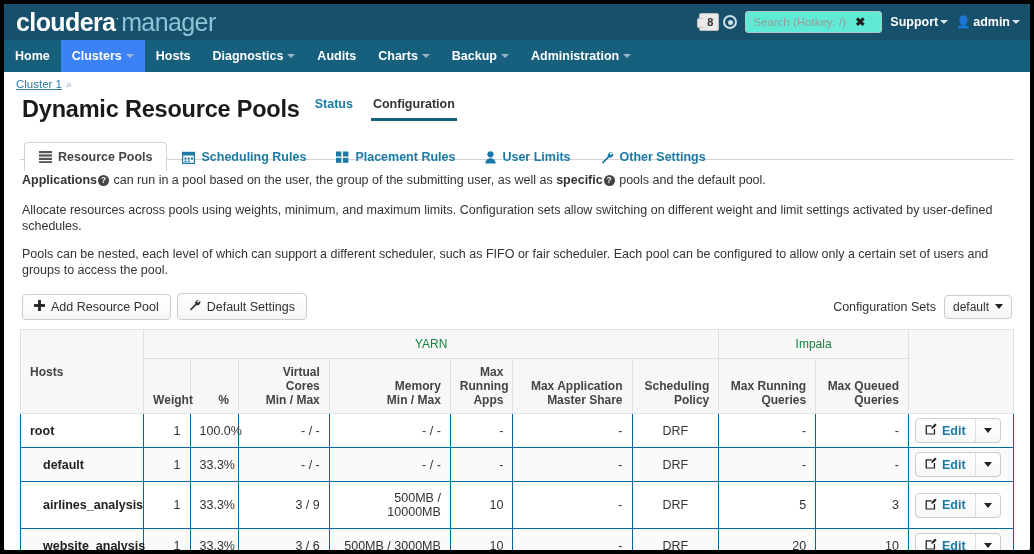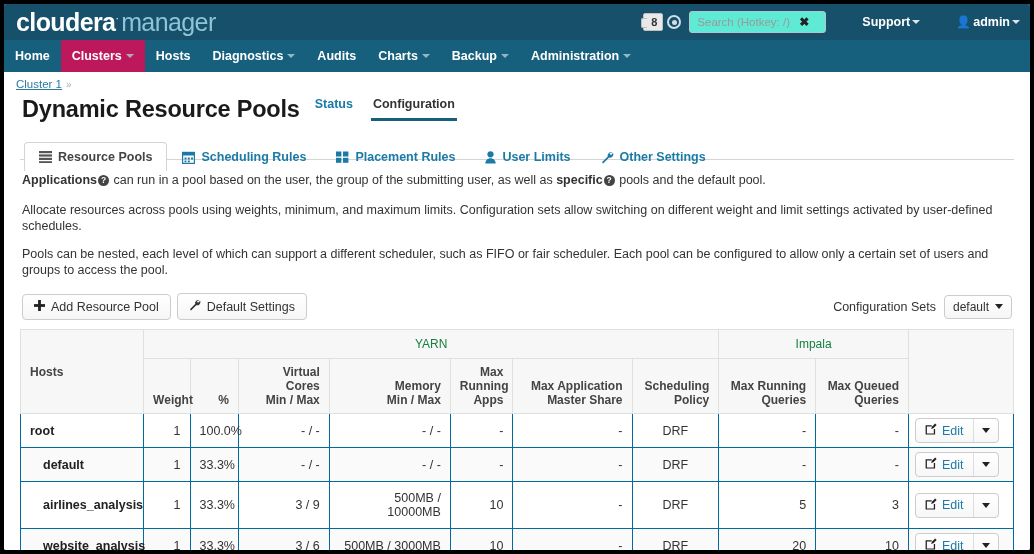--- a/index.html
+++ b/index.html
@@ -56,32 +56,32 @@
     background:#5eead4; border:1px solid #b6c4cb; border-radius:3px;
     height:22px; width:137px; padding:0 5px;
   }
   .searchbox input {
     border:none; outline:none; font-size:11.5px; width:104px;
     color:#555; font-family:"Liberation Sans", sans-serif; background:transparent;
   }
   .searchbox input::placeholder { color:#9a9a9a; }
   .x-icon { font-size:12px; color:#222; font-weight:bold; cursor:pointer; line-height:1; }
 
-  .topmenu { color:#fff; font-size:12.5px; font-weight:bold; display:flex; align-items:center; gap:2px; cursor:pointer;margin-left:28px; }
+  .topmenu { color:#fff; font-size:12.5px; font-weight:bold; display:flex; align-items:center; gap:2px; cursor:pointer; }
   .caret { display:inline-block; width:0; height:0; border-left:4px solid transparent; border-right:4px solid transparent; border-top:4px solid currentColor; opacity:.85; }
   .person-glyph { font-size:12px; }
 
   
   .navbar { height:32px; background:#17607d; display:flex; align-items:stretch; }
   .navitem {
     display:flex; align-items:center; gap:4px;
     color:#fff; font-size:12.5px; font-weight:bold;
     padding:0 11px; cursor:pointer; white-space:nowrap;
   }
-  .navitem.active { background:#be185d; }
+  .navitem.active { background:#3b82f6; }
   .navitem .caret { border-top-color:#a9c6d4; }
 
   
   .page { padding:0 0 0 0; background:#fff; }
   .breadcrumb { padding:6px 0 2px 12px; font-size:11.5px; display:flex; align-items:center; gap:4px; }
   .breadcrumb a { color:#2c7ba0; text-decoration:underline; }
   .bc-caret { color:#9bb3bf; font-size:10px; }
 
   .titlerow { display:flex; align-items:flex-end; gap:13px; padding:2px 0 0 18px; }
   h1 { margin:0; font-size:23.5px; font-weight:bold; color:#1a1a1a; letter-spacing:-0.2px; }
@@ -151,21 +151,21 @@
   td.r { text-align:right; }
   td.c { text-align:center; }
   td.act { padding:4px 6px; text-align:left; }
   .split {
     display:inline-flex; align-items:stretch;
     border:1px solid #ccc; border-radius:4px; overflow:hidden;
     background:linear-gradient(#fff,#f7f7f7);
   }
   .split .main {
     display:inline-flex; align-items:center; gap:5px;
-    padding:4px 9px; font-size:12.5px; color:#1b7ba6; cursor:pointer;
+    padding:4px 9px; font-size:12.5px; color:#1b7ba6; cursor:pointer;font-weight:bold;
   }
   .split .drop {
     border-left:1px solid #ddd; padding:4px 8px;
     display:flex; align-items:center; cursor:pointer;
   }
   .dcaret { width:0;height:0;border-left:4px solid transparent;border-right:4px solid transparent;border-top:5px solid #222; }
 </style>
 </head>
 <body>
 

